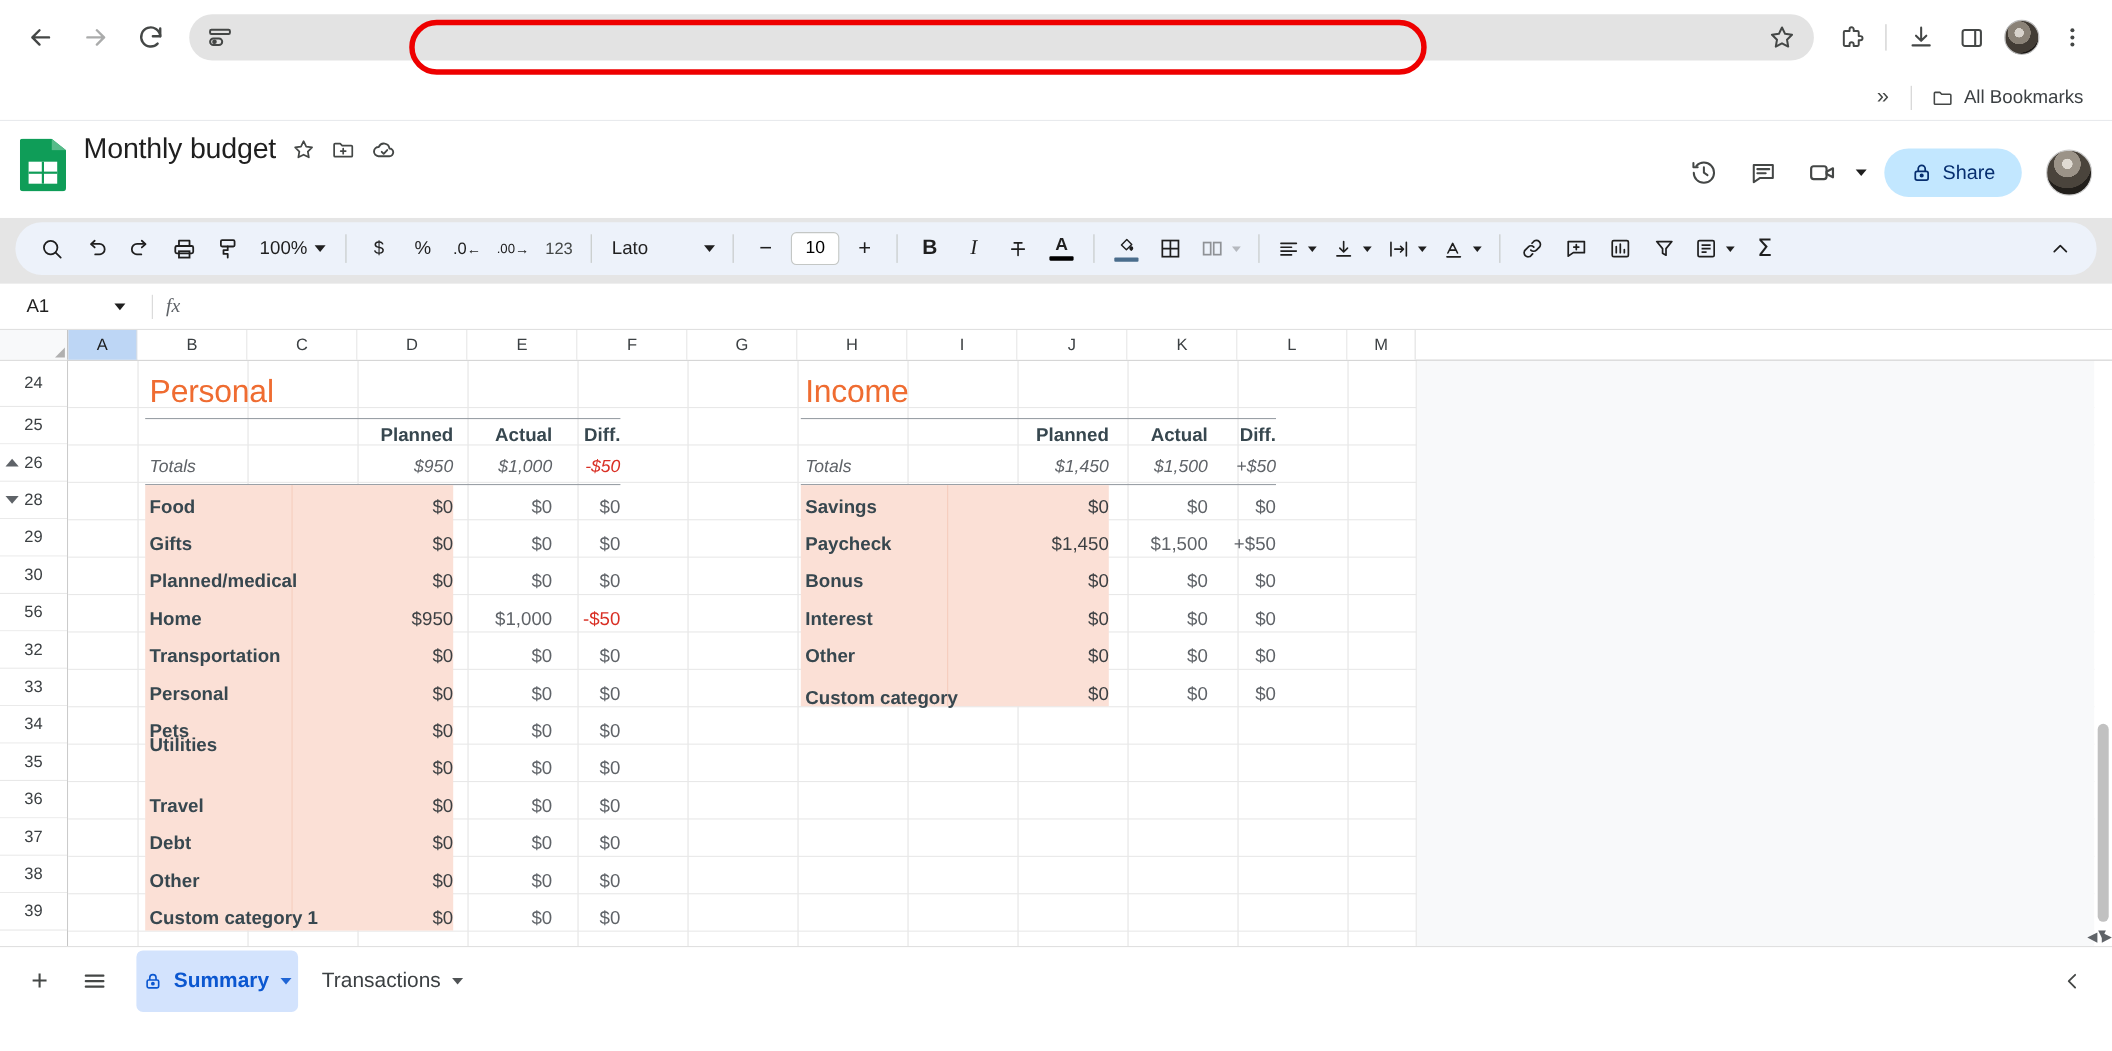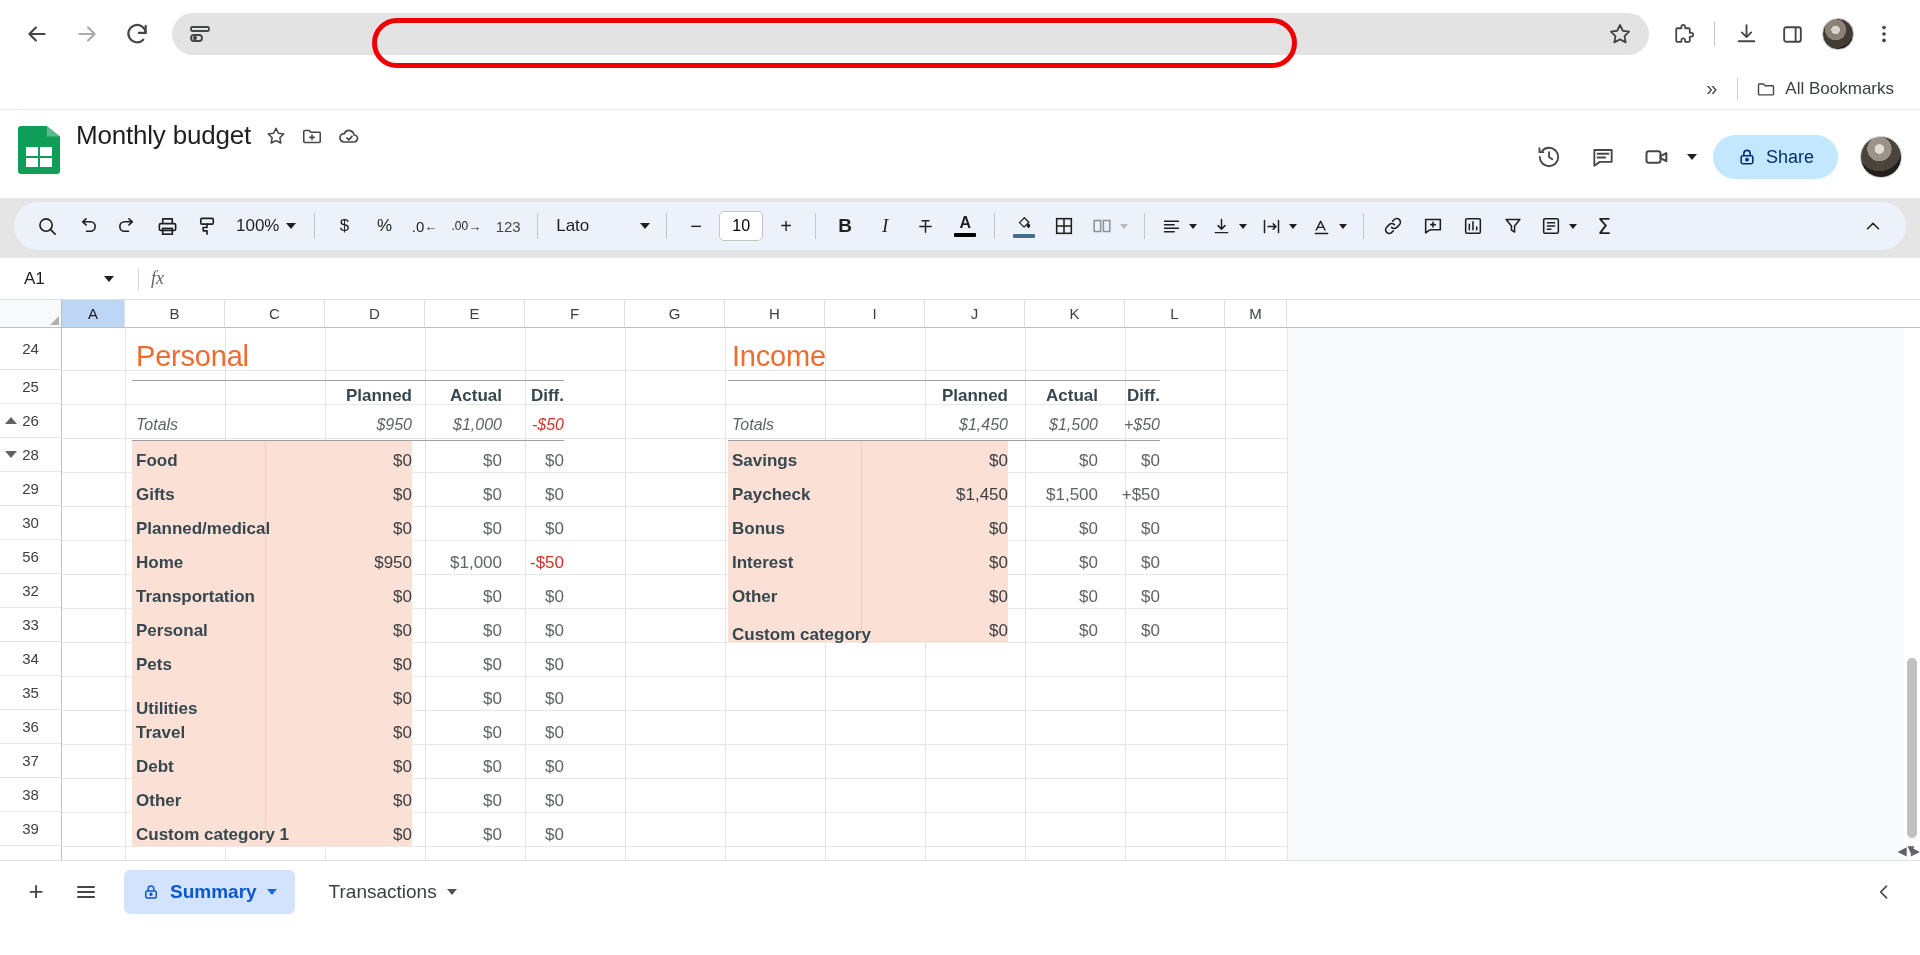--- a/index.html
+++ b/index.html
@@ -229,22 +229,22 @@
     height: 62px; background: #fff; border-top: 1px solid #e0e0e0;
     display: flex; align-items: center; padding: 0 14px; gap: 6px;
     position: relative;
   }
   .bb-btn {
     width: 44px; height: 44px; border-radius: 50%;
     display: flex; align-items: center; justify-content: center;
     color: #444746; font-size: 26px;
   }
   .sheet-tab {
-    display: flex; align-items: center; gap: 10px; height: 44px;
-    padding: 0 18px; border-radius: 6px; font-size: 19px; color: #3c4043;
+    display: flex; align-items: center; gap: 10px; height: 56px;
+    padding: 0 6px; border-radius: 6px; font-size: 19px; color: #3c4043;
     margin-left: 10px;
   }
   .sheet-tab.active { background: #d3e3fd; color: #0b57d0; font-weight: bold; }
   .sheet-tab .tab-caret {
     width: 0; height: 0; border-left: 5px solid transparent; border-right: 5px solid transparent;
     border-top: 6px solid currentColor; opacity: .9;
   }
   .bb-right { margin-left: auto; display: flex; align-items: center; }
 
   .hscroll-strip {
@@ -691,21 +691,21 @@
       <div class="cat-name" style="left:74px;  top:293px">Personal</div>
       <div class="cat-val strong" style="left:240px; top:293px; width:110px">$0</div>
       <div class="cat-val" style="left:340px; top:293px; width:100px">$0</div>
       <div class="cat-val" style="left:440px; top:293px; width:62px">$0</div>
 
       <div class="cat-name" style="left:74px;  top:327px">Pets</div>
       <div class="cat-val strong" style="left:240px; top:327px; width:110px">$0</div>
       <div class="cat-val" style="left:340px; top:327px; width:100px">$0</div>
       <div class="cat-val" style="left:440px; top:327px; width:62px">$0</div>
 
-      <div class="cat-name" style="left:74px;  top:371px">Utilities</div>
+      <div class="cat-name" style="left:74px;  top:340px">Utilities</div>
       <div class="cat-val strong" style="left:240px; top:361px; width:110px">$0</div>
       <div class="cat-val" style="left:340px; top:361px; width:100px">$0</div>
       <div class="cat-val" style="left:440px; top:361px; width:62px">$0</div>
 
       <div class="cat-name" style="left:74px;  top:395px">Travel</div>
       <div class="cat-val strong" style="left:240px; top:395px; width:110px">$0</div>
       <div class="cat-val" style="left:340px; top:395px; width:100px">$0</div>
       <div class="cat-val" style="left:440px; top:395px; width:62px">$0</div>
 
       <div class="cat-name" style="left:74px;  top:429px">Debt</div>

